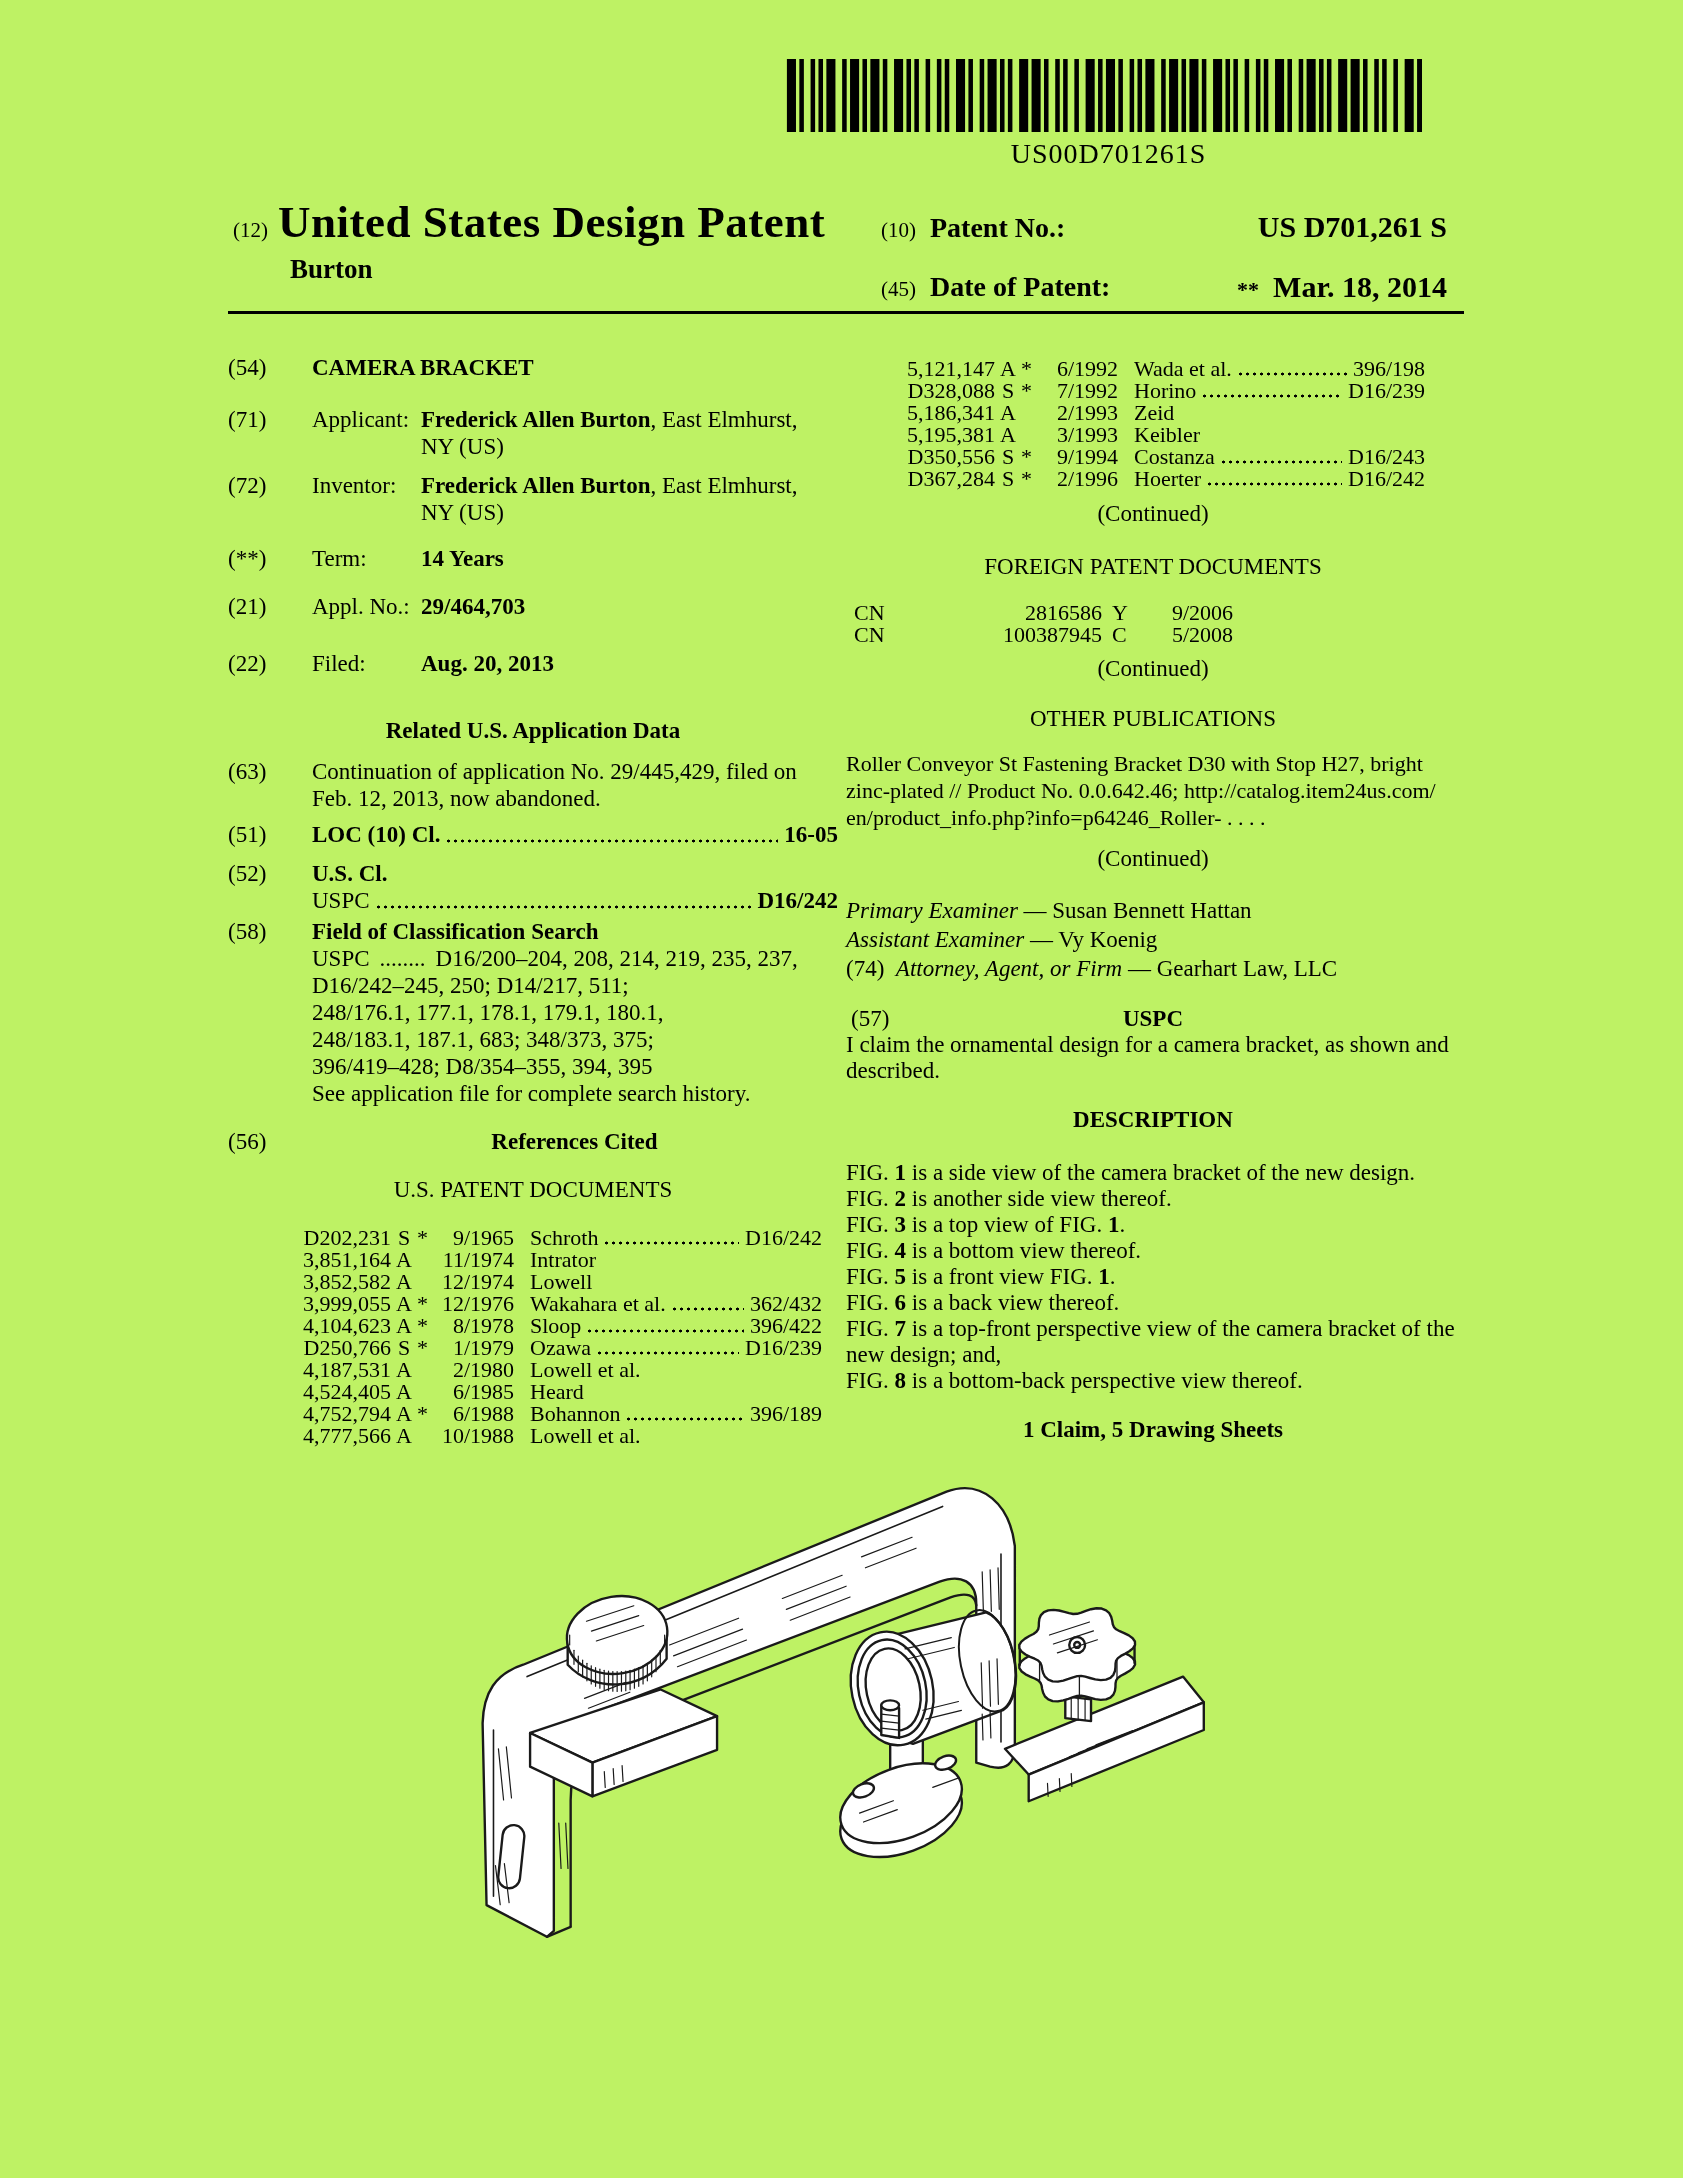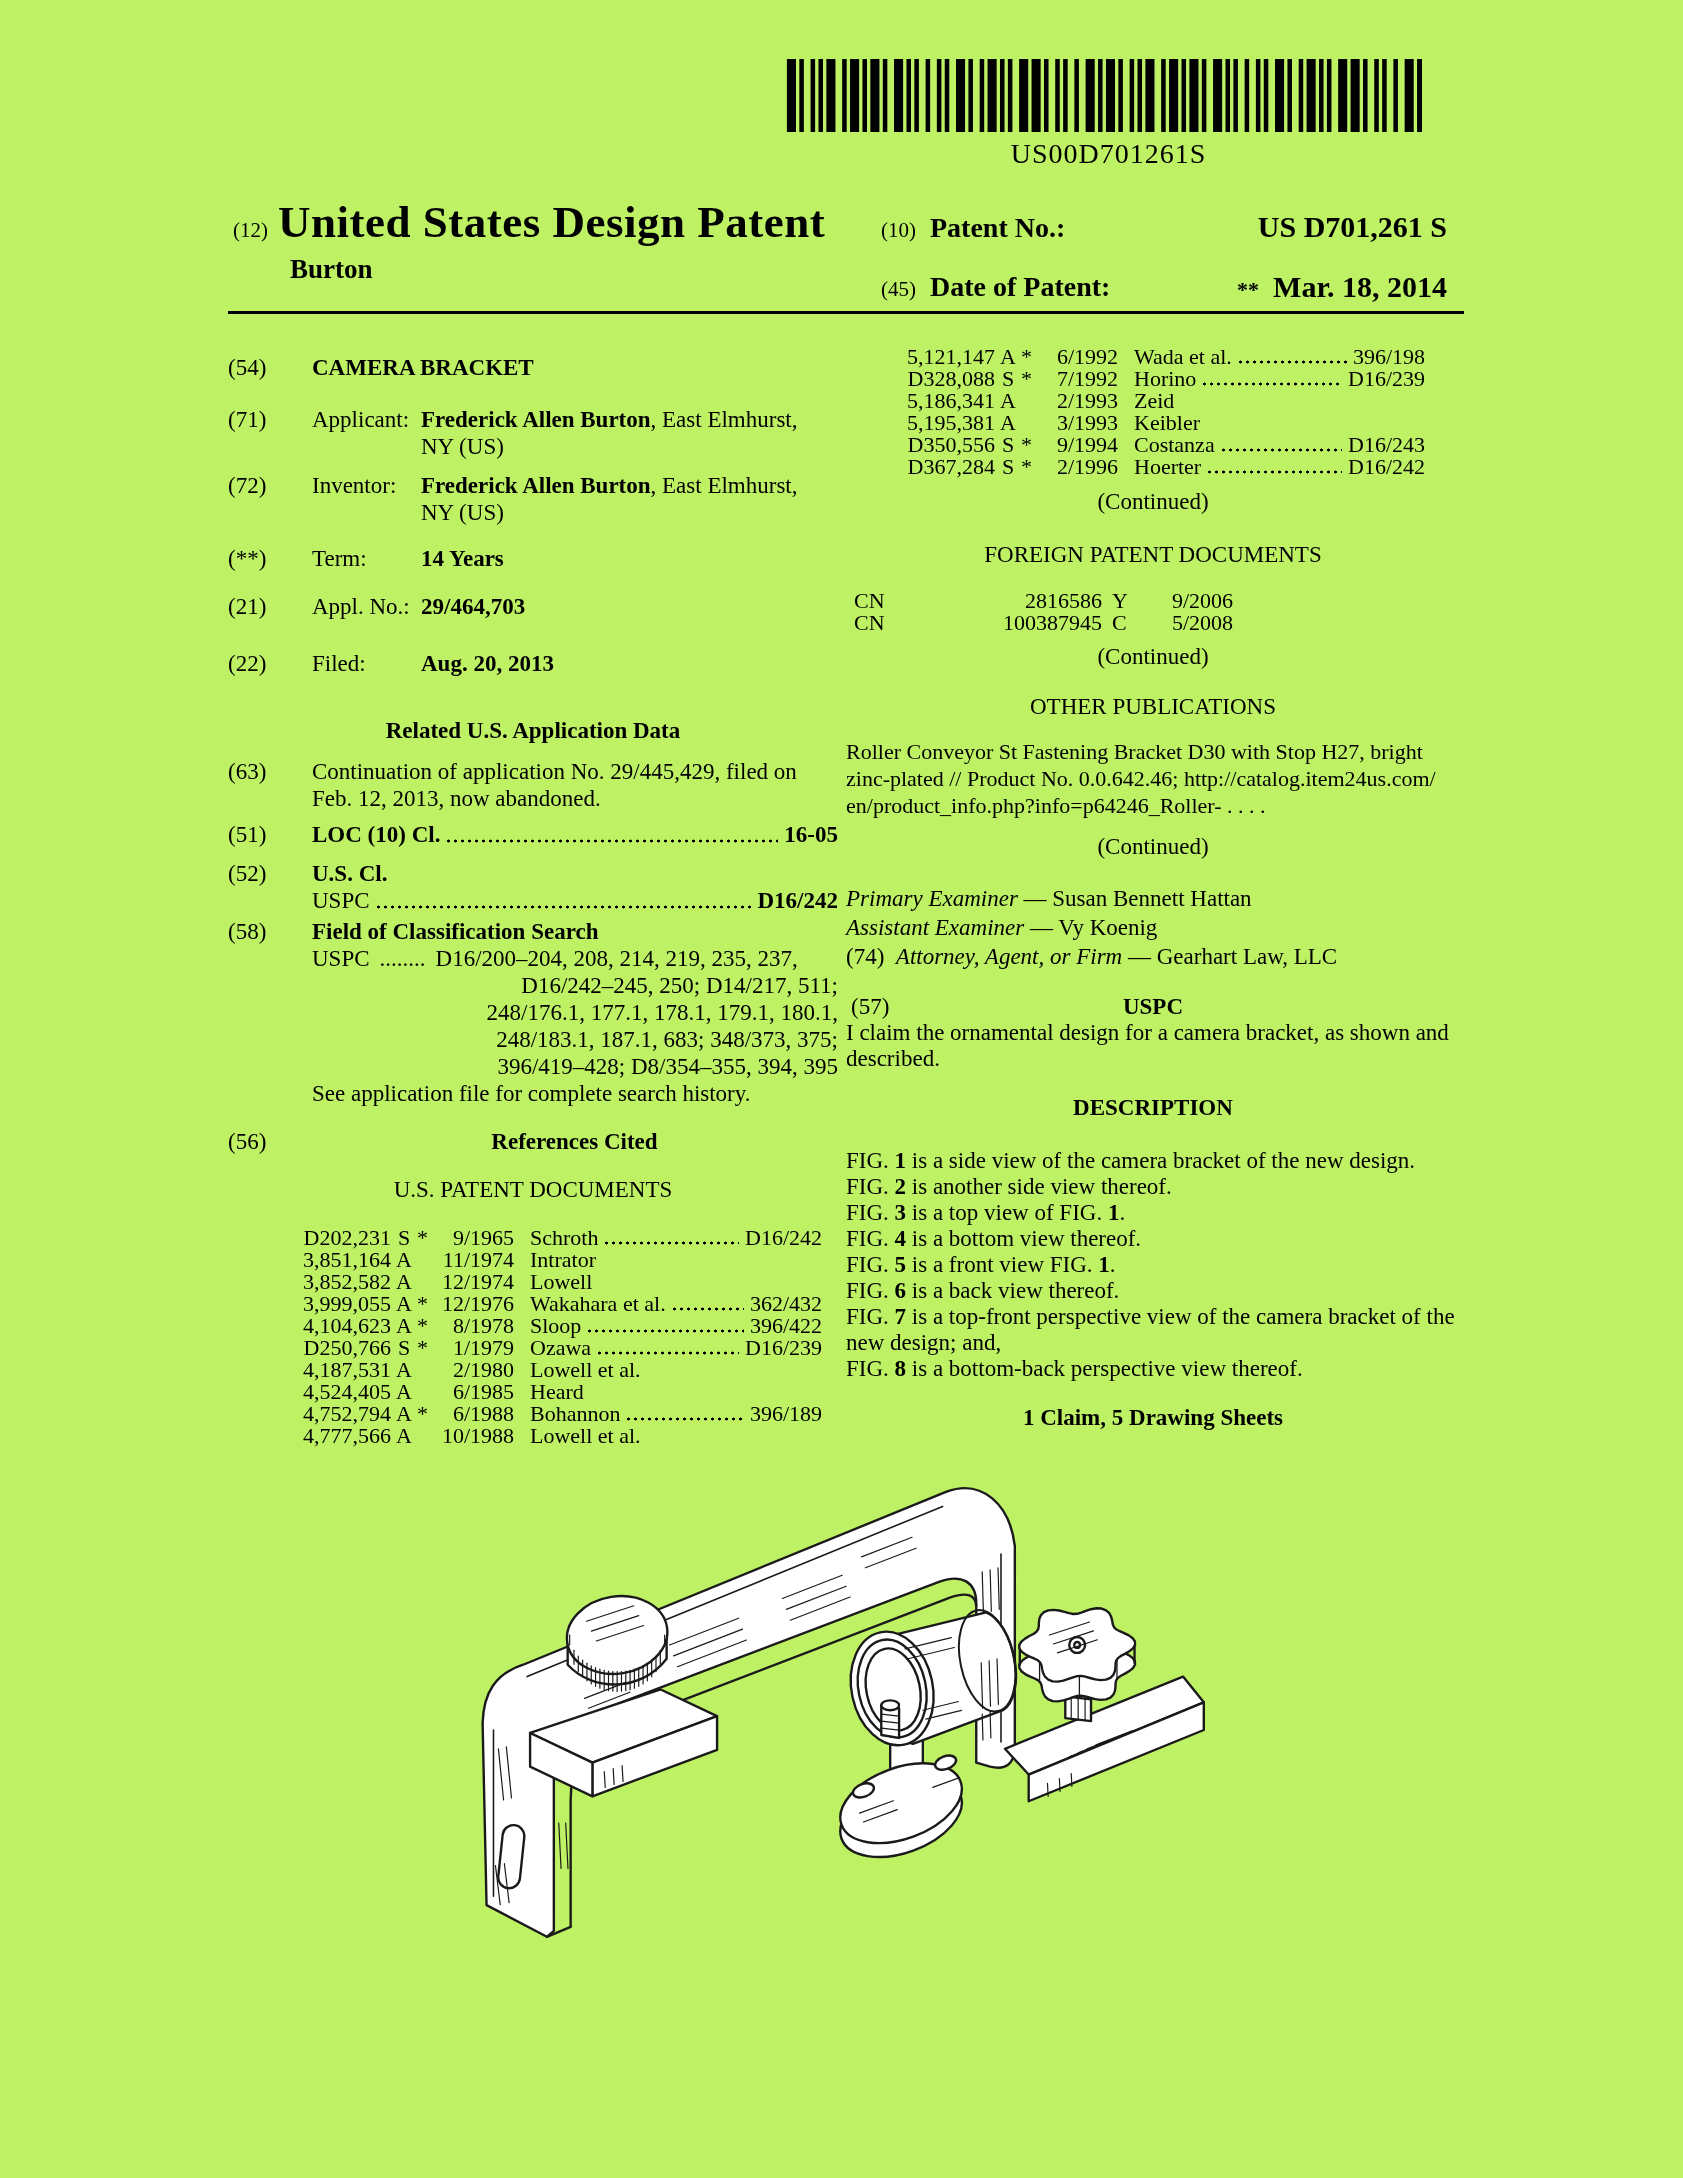--- a/index.html
+++ b/index.html
@@ -55,21 +55,21 @@
   .rn { width:99px; text-align:right; white-space:nowrap; }
   .rk { width:26px; text-align:center; }
   .rs { width:22px; }
   .rd { width:75px; text-align:right; }
   .rname { margin-left:16px; white-space:nowrap; }
   .ref-row .dots { height:12px; margin-bottom:3px; }
 
   .foreign-row { display:flex; margin-left:8px; font-size:22px; line-height:22px; }
   .fc { width:99px; } .fn { width:149px; text-align:right; } .fk { width:42px; padding-left:10px; } .fd { width:79px; text-align:right; }
 
-  .uspc-cont { text-align:right; }
+  .uspc-cont { }
   .otherpub div { font-size:22px; line-height:27px; }
   .exam { line-height:29px; }
   .claim-head { position:relative; }
   .claim-head .tag { position:absolute; left:5px; }
   .figlist div { line-height:26px; }
 
   
   .figure { left:436px; top:1455px; width:851px; height:554px; }
   .figure svg { width:100%; height:100%; display:block; }
 </style>
@@ -329,21 +329,21 @@
           <span class="rk">A</span>
           <span class="rs"></span>
           <span class="rd">10/1988</span>
           <span class="rname">Lowell et al.</span>
         </div>
       </div>
   </div>
 
   <div class="abs col right-col">
 
-    <div id="us-refs-right" style="margin-top:4px">
+    <div id="us-refs-right" style="margin-top:16px">
         <div class="ref-row rr">
           <span class="rn">5,121,147</span>
           <span class="rk">A</span>
           <span class="rs">*</span>
           <span class="rd">6/1992</span>
           <span class="rname">Wada et al.</span>
           <span class="dots"></span>
           <span class="rcls">396/198</span>
         </div>
         <div class="ref-row rr">

